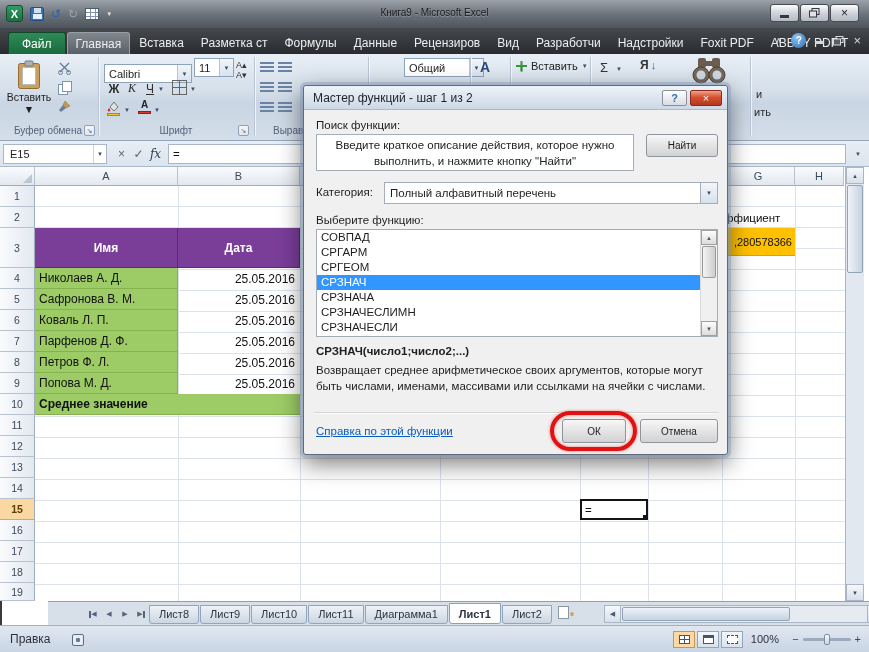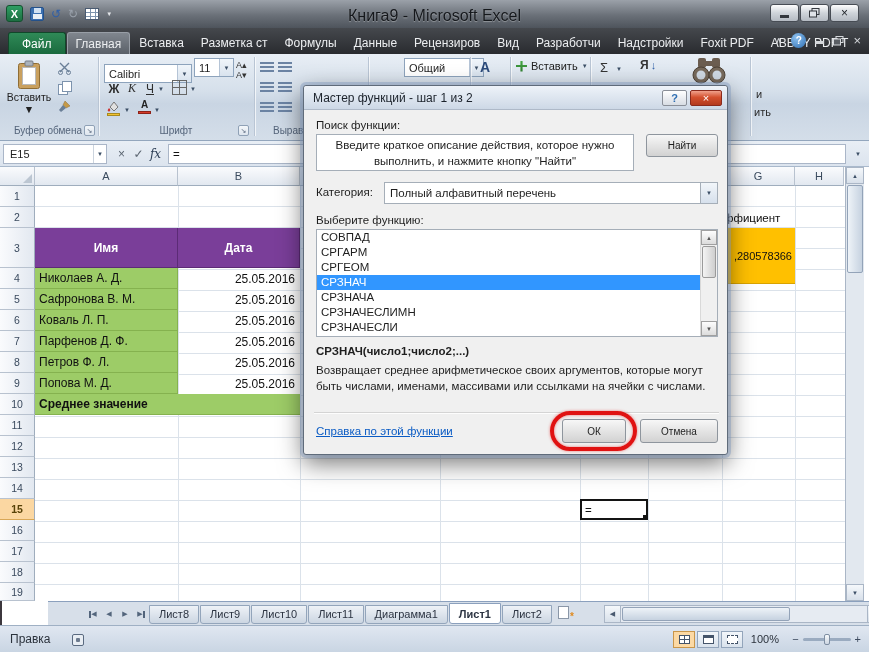--- a/index.html
+++ b/index.html
@@ -10,21 +10,21 @@
   .titlebar{position:absolute;left:0;top:0;width:869px;height:28px;background:linear-gradient(180deg,#9ba1a9,#6a7078 55%,#4e545c);}
   .qat{position:absolute;left:6px;top:5px;display:flex;align-items:center;gap:7px;z-index:2;}
   .xl-logo{width:17px;height:17px;background:linear-gradient(#2e9e63,#1d6f42);border:1px solid #14502f;border-radius:3px;color:#fff;font-size:11px;font-weight:bold;display:flex;align-items:center;justify-content:center;}
   .flop{width:14px;height:14px;background:#3a6fb0;border:1px solid #24518a;border-radius:2px;position:relative;}
   .flop::before{content:"";position:absolute;left:3px;top:0;width:7px;height:5px;background:#cfe0f2;}
   .flop::after{content:"";position:absolute;left:2px;bottom:1px;width:9px;height:5px;background:#e8eef5;}
   .qglyph{font-size:12px;line-height:1;}
   .undo{color:#2f5fa8;}.redo{color:#9aa2ac;}
   .qtab{width:14px;height:12px;border:1px solid #4a5a70;background-color:#fff;background-image:linear-gradient(90deg,transparent 4px,#7d93ad 4px,#7d93ad 5px,transparent 5px,transparent 9px,#7d93ad 9px,#7d93ad 10px,transparent 10px),linear-gradient(transparent 3px,#7d93ad 3px,#7d93ad 4px,transparent 4px,transparent 7px,#7d93ad 7px,#7d93ad 8px,transparent 8px);}
   .qcaret{font-size:6px;color:#e4e7ea;}
-  .title-text{position:absolute;left:0;right:0;top:7px;text-align:center;font-size:16px;color:#15181c;text-shadow:0 1px 1px rgba(255,255,255,.35);}
+  .title-text{position:absolute;left:0;right:0;top:7px;text-align:center;font-size:10px;color:#15181c;text-shadow:0 1px 1px rgba(255,255,255,.35);}
   .winbtns{position:absolute;right:10px;top:4px;display:flex;gap:1px;z-index:2;}
   .wbtn{width:29px;height:18px;background:linear-gradient(#fdfdfd,#cfd4da 50%,#b4bac2);border:1px solid #474c54;border-radius:3px;display:flex;align-items:center;justify-content:center;font-size:12px;color:#24282e;}
   .minibar{width:9px;height:3px;background:#33373d;margin-top:7px;}
   
   .tabrow{position:absolute;left:0;top:28px;width:869px;height:26px;background:linear-gradient(#45484d,#292b2f);display:flex;align-items:flex-end;}
   .ftab{height:22px;margin-left:8px;padding:0 13px;background:linear-gradient(#2f8a57,#1a6a3e);border:1px solid #11472a;border-bottom:none;color:#fff;font-size:12px;display:flex;align-items:center;border-radius:3px 3px 0 0;}
   .rtab{height:22px;padding:0 8px;margin-left:1px;color:#eceef0;font-size:12px;display:flex;align-items:center;white-space:nowrap;}
   .rtab.active{background:linear-gradient(#80868e,#5a6068);border:1px solid #989ea6;border-bottom:none;border-radius:3px 3px 0 0;}
   .tr-icos{position:absolute;right:8px;top:5px;display:flex;gap:9px;align-items:center;}
   .tr-ico{color:#d5d8dc;font-size:10px;line-height:1;display:flex;align-items:center;}
@@ -377,21 +377,21 @@
       <div class="rh hl" style="height:21px;">15</div>
       <div class="rh" style="height:21px;">16</div>
       <div class="rh" style="height:21px;">17</div>
       <div class="rh" style="height:21px;">18</div>
       <div class="rh" style="height:18px;">19</div>
     </div>
     <div class="cells">
       <div class="cell fragcell" style="left:687px;top:21px;width:73px;height:21px;padding-left:2px;">ффициент</div>
       <div class="cell purple" style="left:0;top:42px;width:143px;height:40px;">Имя</div>
       <div class="cell purple" style="left:143px;top:42px;width:122px;height:40px;">Дата</div>
-      <div class="cell orangec" style="left:687px;top:42px;width:73px;height:56px;">,280578366</div>
+      <div class="cell orangec" style="left:687px;top:42px;width:73px;height:28px;">,280578366</div>
       <div class="cell green" style="left:0;top:82px;width:143px;height:21px;">Николаев А. Д.</div>
       <div class="cell datec" style="left:143px;top:82px;width:122px;height:21px;">25.05.2016</div>
       <div class="cell green" style="left:0;top:103px;width:143px;height:21px;">Сафронова В. М.</div>
       <div class="cell datec" style="left:143px;top:103px;width:122px;height:21px;">25.05.2016</div>
       <div class="cell green" style="left:0;top:124px;width:143px;height:21px;">Коваль Л. П.</div>
       <div class="cell datec" style="left:143px;top:124px;width:122px;height:21px;">25.05.2016</div>
       <div class="cell green" style="left:0;top:145px;width:143px;height:21px;">Парфенов Д. Ф.</div>
       <div class="cell datec" style="left:143px;top:145px;width:122px;height:21px;">25.05.2016</div>
       <div class="cell green" style="left:0;top:166px;width:143px;height:21px;">Петров Ф. Л.</div>
       <div class="cell datec" style="left:143px;top:166px;width:122px;height:21px;">25.05.2016</div>

